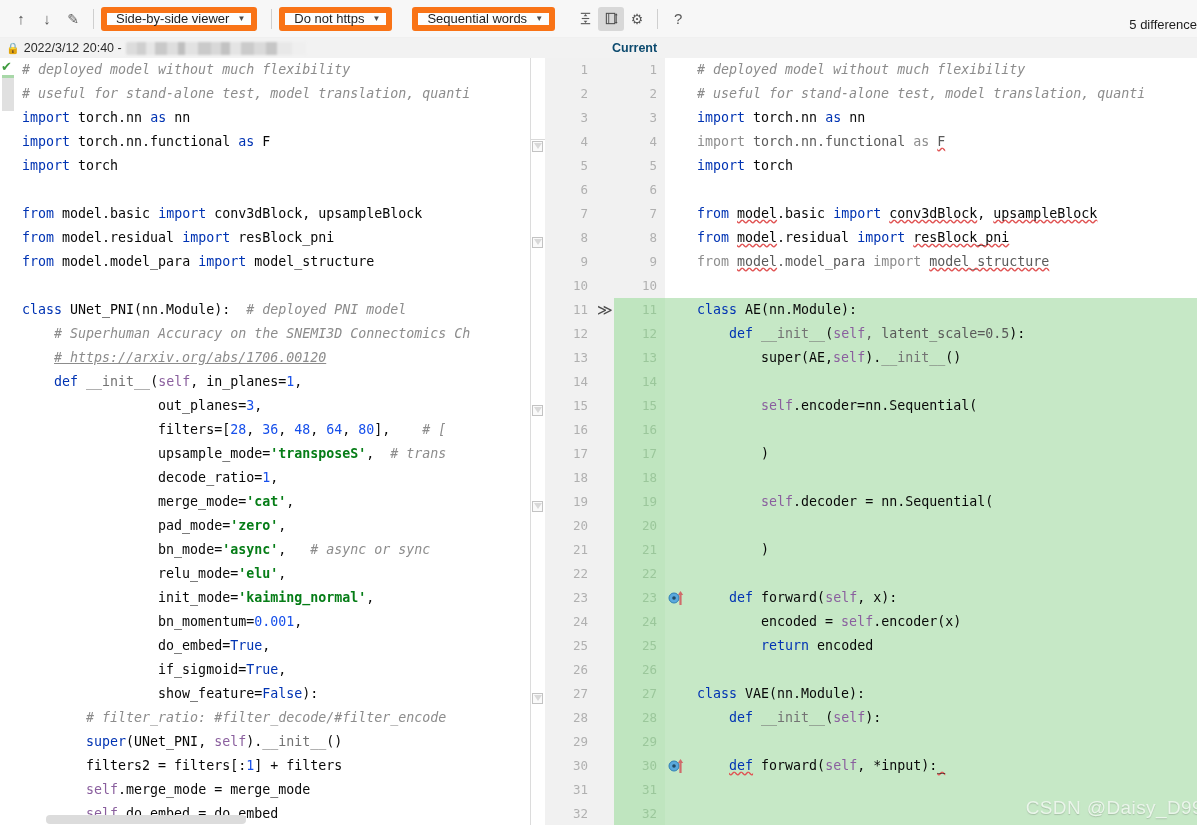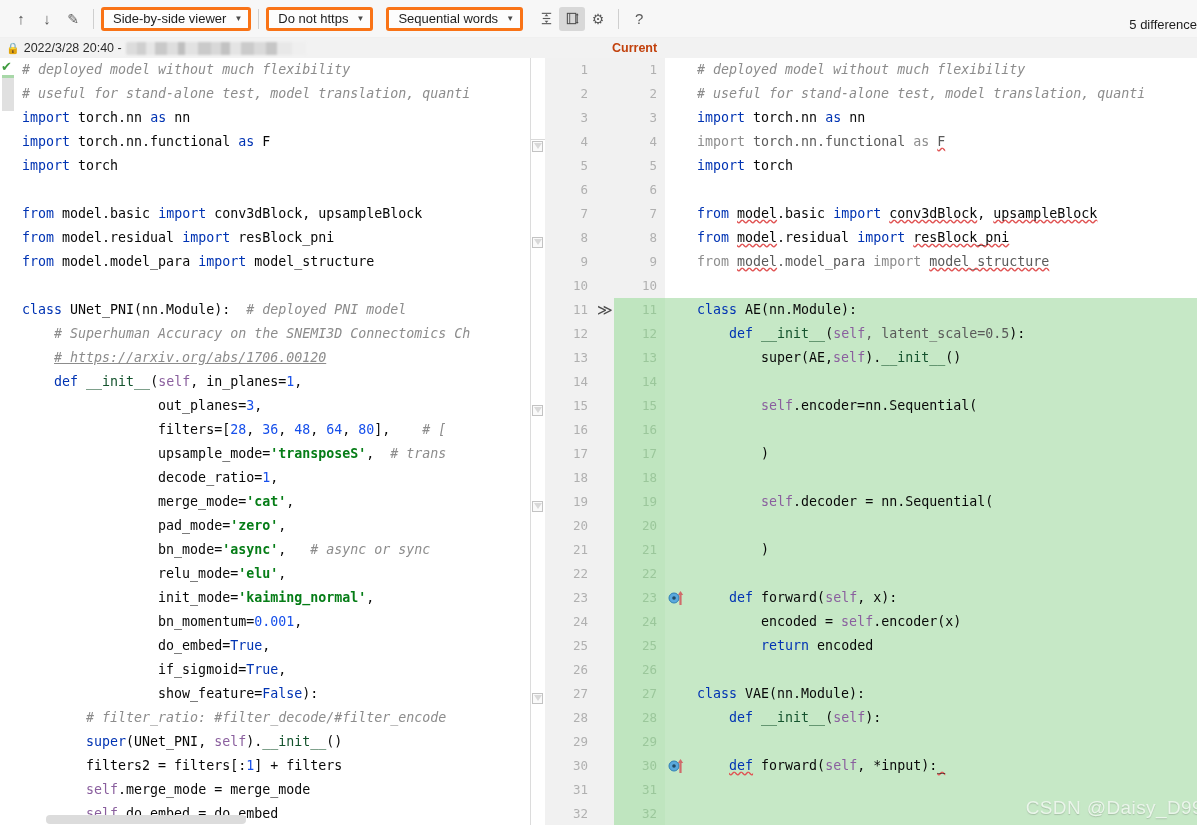--- a/index.html
+++ b/index.html
@@ -30,29 +30,29 @@
     border-radius: 3px;
   }
   .tb-icon-btn.active { background: #d8d8d8; }
   .tb-sep {
     width: 1px; height: 20px;
     background: #cfcfcf;
     margin: 0 7px;
   }
   .tb-combo {
     height: 24px;
-    border: 3px solid #f97316;
+    border: 6px solid #f97316;
     border-radius: 3px;
     background: #fdfdfd;
     display: flex;
     align-items: center;
     padding: 0 6px 0 9px;
     font-size: 13px;
     color: #1d1d1d;
-    margin-right: 0px;
+    margin-right: 7px;
     cursor: default;
     white-space: nowrap;
   }
   .tb-combo .caret {
     margin-left: 8px;
     font-size: 8px;
     color: #4a4a4a;
     line-height: 1;
   }
   .combo-gap { width: 13px; }
@@ -93,21 +93,21 @@
         #c2c2c2 53% 58%, #e4e4e4 58% 64%, #cbcbcb 64% 71%,
         #dadada 71% 78%, #c6c6c6 78% 84%, #e8e8e8 84% 92%,
         #efefef 92% 100%);
     filter: blur(1.2px);
   }
   .filebar .current-label {
     position: absolute;
     left: 612px;
     font-weight: bold;
     font-size: 12.5px;
-    color: #c2410c;
+    color: #0c4a6e;
   }
 
   
   .editor {
     display: flex;
     height: 767px;
     position: relative;
   }
 
   
@@ -200,21 +200,21 @@
   .code.hl-bg .row.hl { background: #c6e8c6; }
 
   
   .kw  { color: #0033b3; }
   .kw2 { color: #0033b3; font-weight: normal; }
   .cm  { color: #8c8c8c; font-style: italic; }
   .cml { color: #8c8c8c; font-style: italic; text-decoration: underline; }
   .st  { color: #067d17; font-weight: bold; }
   .num { color: #1750eb; }
   .slf { color: #8a5f9e; }
-  .df  { color: #14532d; }
+  .df  { color: #737373; }
   .pl  { color: #080808; }
   .pl-dim { color: #5a5a5a; }
   .err { text-decoration: underline wavy #e05252; text-decoration-skip-ink: none; }
 
   
   .fold-margin {
     width: 15px; flex: 0 0 15px;
     background: #ffffff;
     position: relative;
     border-left: 1px solid #e3e3e3;
@@ -311,21 +311,21 @@
     </svg>
   </div>
   <div class="tb-icon-btn" style="font-size:14px;">⚙</div>
   <div class="tb-sep"></div>
   <div class="tb-icon-btn" style="font-size:15px;">?</div>
   <div class="diffcount">5 difference</div>
 </div>
 
 <div class="filebar">
   <span class="lockico">🔒</span>
-  <span>2022/3/28 20:40 -</span>
+  <span>2022/3/12 20:40 -</span>
   <span class="redact"></span>
   <span class="current-label">Current</span>
 </div>
 
 <div class="editor">
 
   <div class="ann-strip">
     <div class="ann-check">✔</div>
     <div class="ann-thumb"></div>
   </div>

